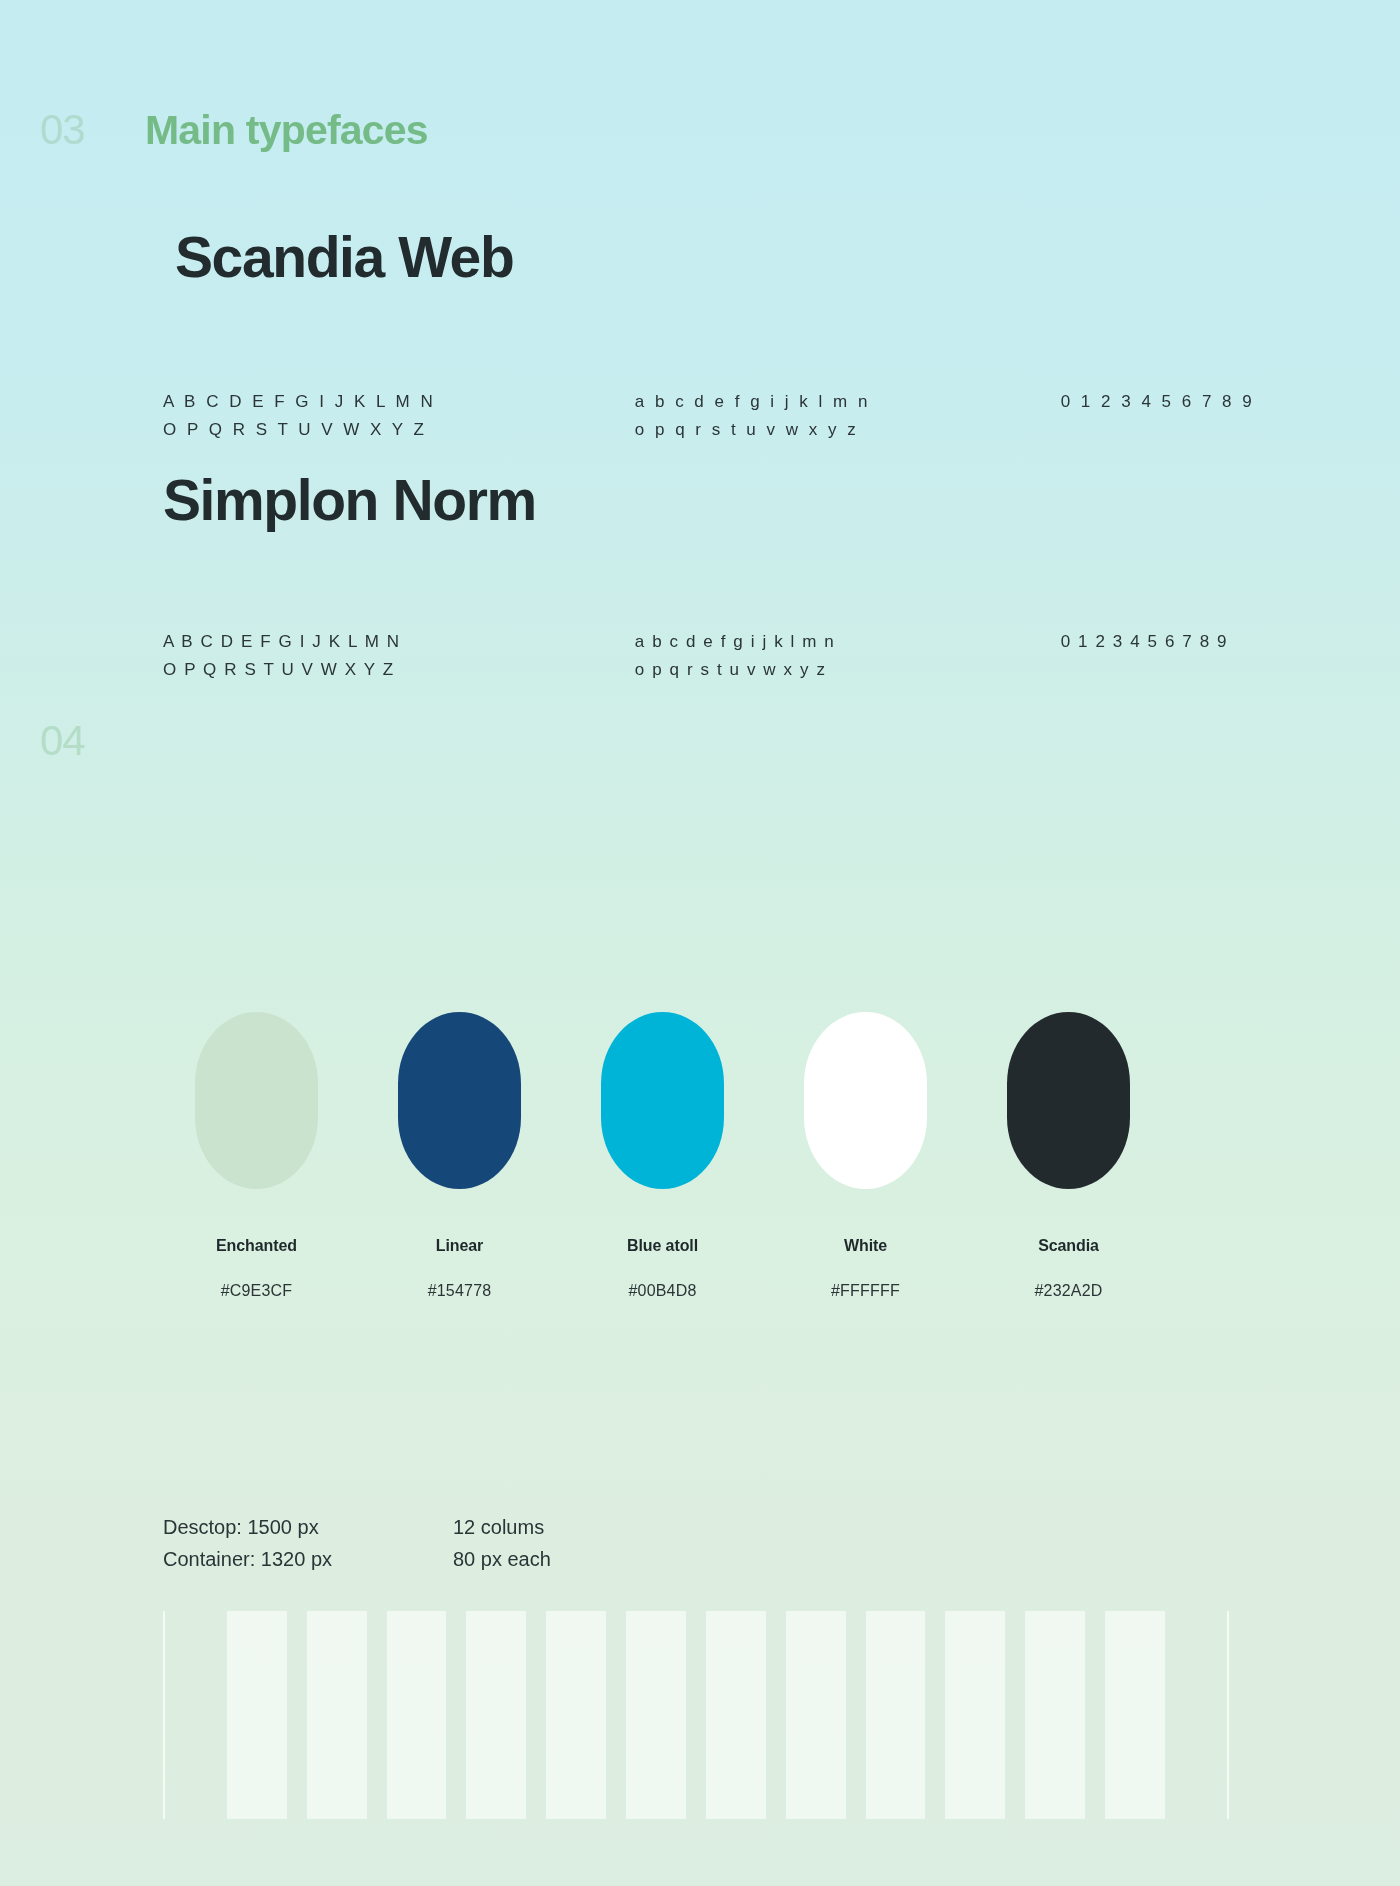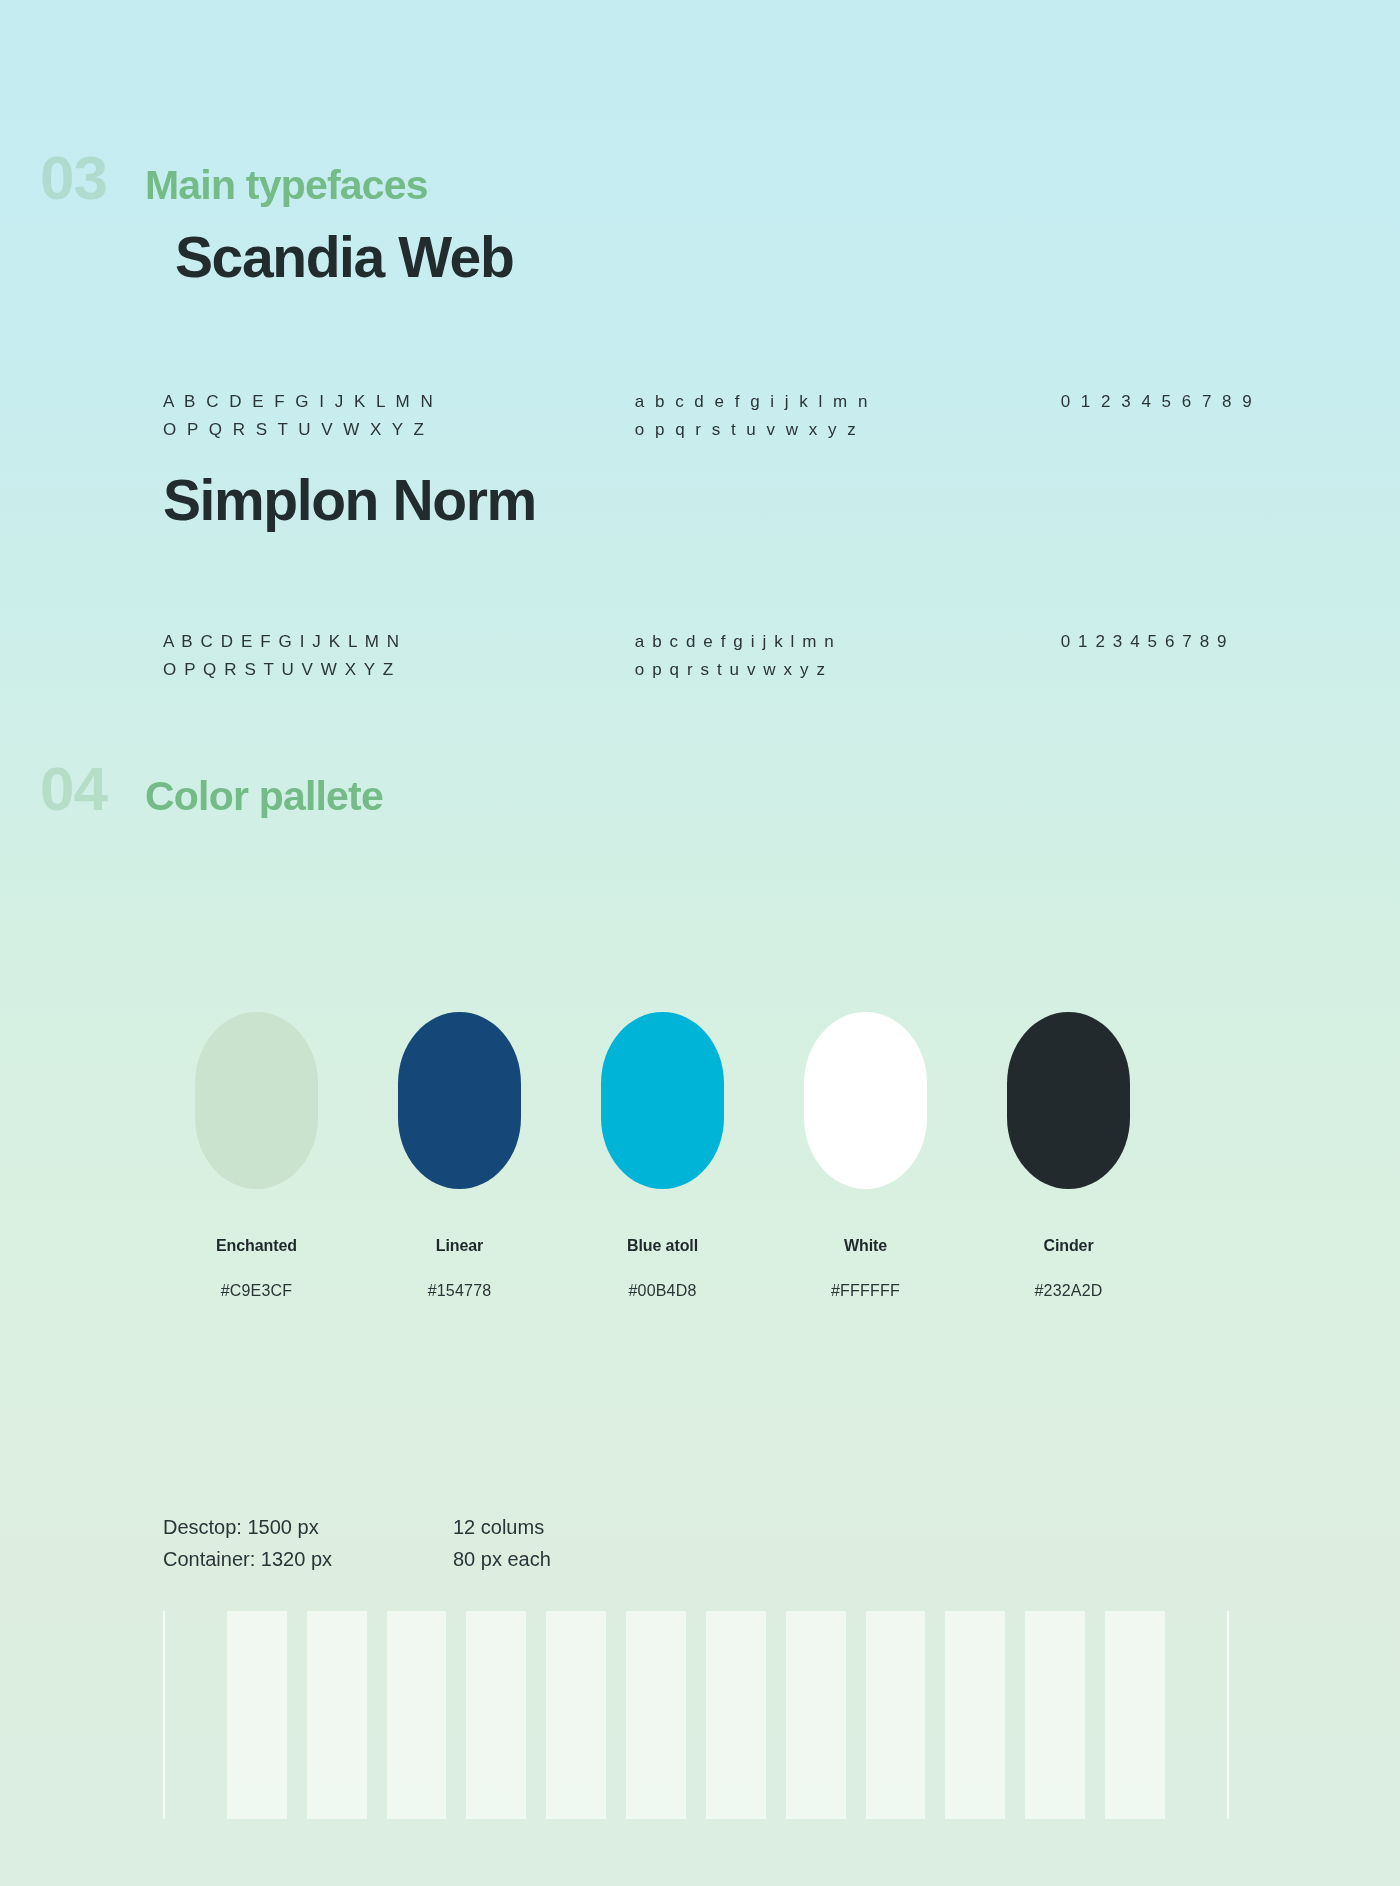--- a/index.html
+++ b/index.html
@@ -29,27 +29,26 @@
     height: 1886px;
   }
 
   
   .section-head {
     position: absolute;
     display: flex;
     align-items: baseline;
   }
   .section-num {
-    font-size: 62px;
-    font-weight: bold;
+    font-size: 42px;
+    font-weight: normal;
     letter-spacing: -1px;
     color: rgba(140, 196, 155, 0.40);
     width: 105px;
     flex: none;
-    margin-top: 36px;
   }
   .section-title {
     font-size: 41px;
     font-weight: bold;
     letter-spacing: -0.8px;
     color: #74bb87;
   }
 
   
   .typeface-name {
@@ -190,21 +189,20 @@
       <div class="ls-tight">a b c d e f g i j k l m n</div>
       <div class="ls-tight">o p q r s t u v w x y z</div>
     </div>
     <div class="spec-col nums">
       <div class="ls-tight">0 1 2 3 4 5 6 7 8 9</div>
     </div>
   </div>
 
   <div class="section-head" style="left:40px; top:717px;">
     <span class="section-num">04</span>
-    <span class="section-title">Color pallete</span>
   </div>
 
   <div class="palette">
 
     <div class="swatch-cell">
       <div class="swatch-chip" style="background:#C9E3CF;"></div>
       <div class="swatch-name">Enchanted</div>
       <div class="swatch-hex">#C9E3CF</div>
     </div>
 
@@ -222,21 +220,21 @@
     </div>
 
     <div class="swatch-cell">
       <div class="swatch-chip" style="background:#FFFFFF;"></div>
       <div class="swatch-name">White</div>
       <div class="swatch-hex">#FFFFFF</div>
     </div>
 
     <div class="swatch-cell">
       <div class="swatch-chip" style="background:#232A2D;"></div>
-      <div class="swatch-name">Cinder</div>
+      <div class="swatch-name">Scandia</div>
       <div class="swatch-hex">#232A2D</div>
     </div>
 
   </div>
 
 
   <div class="grid-specs">
     <div class="grid-specs-col first">
       <div>Desctop: 1500 px</div>
       <div>Container: 1320 px</div>

